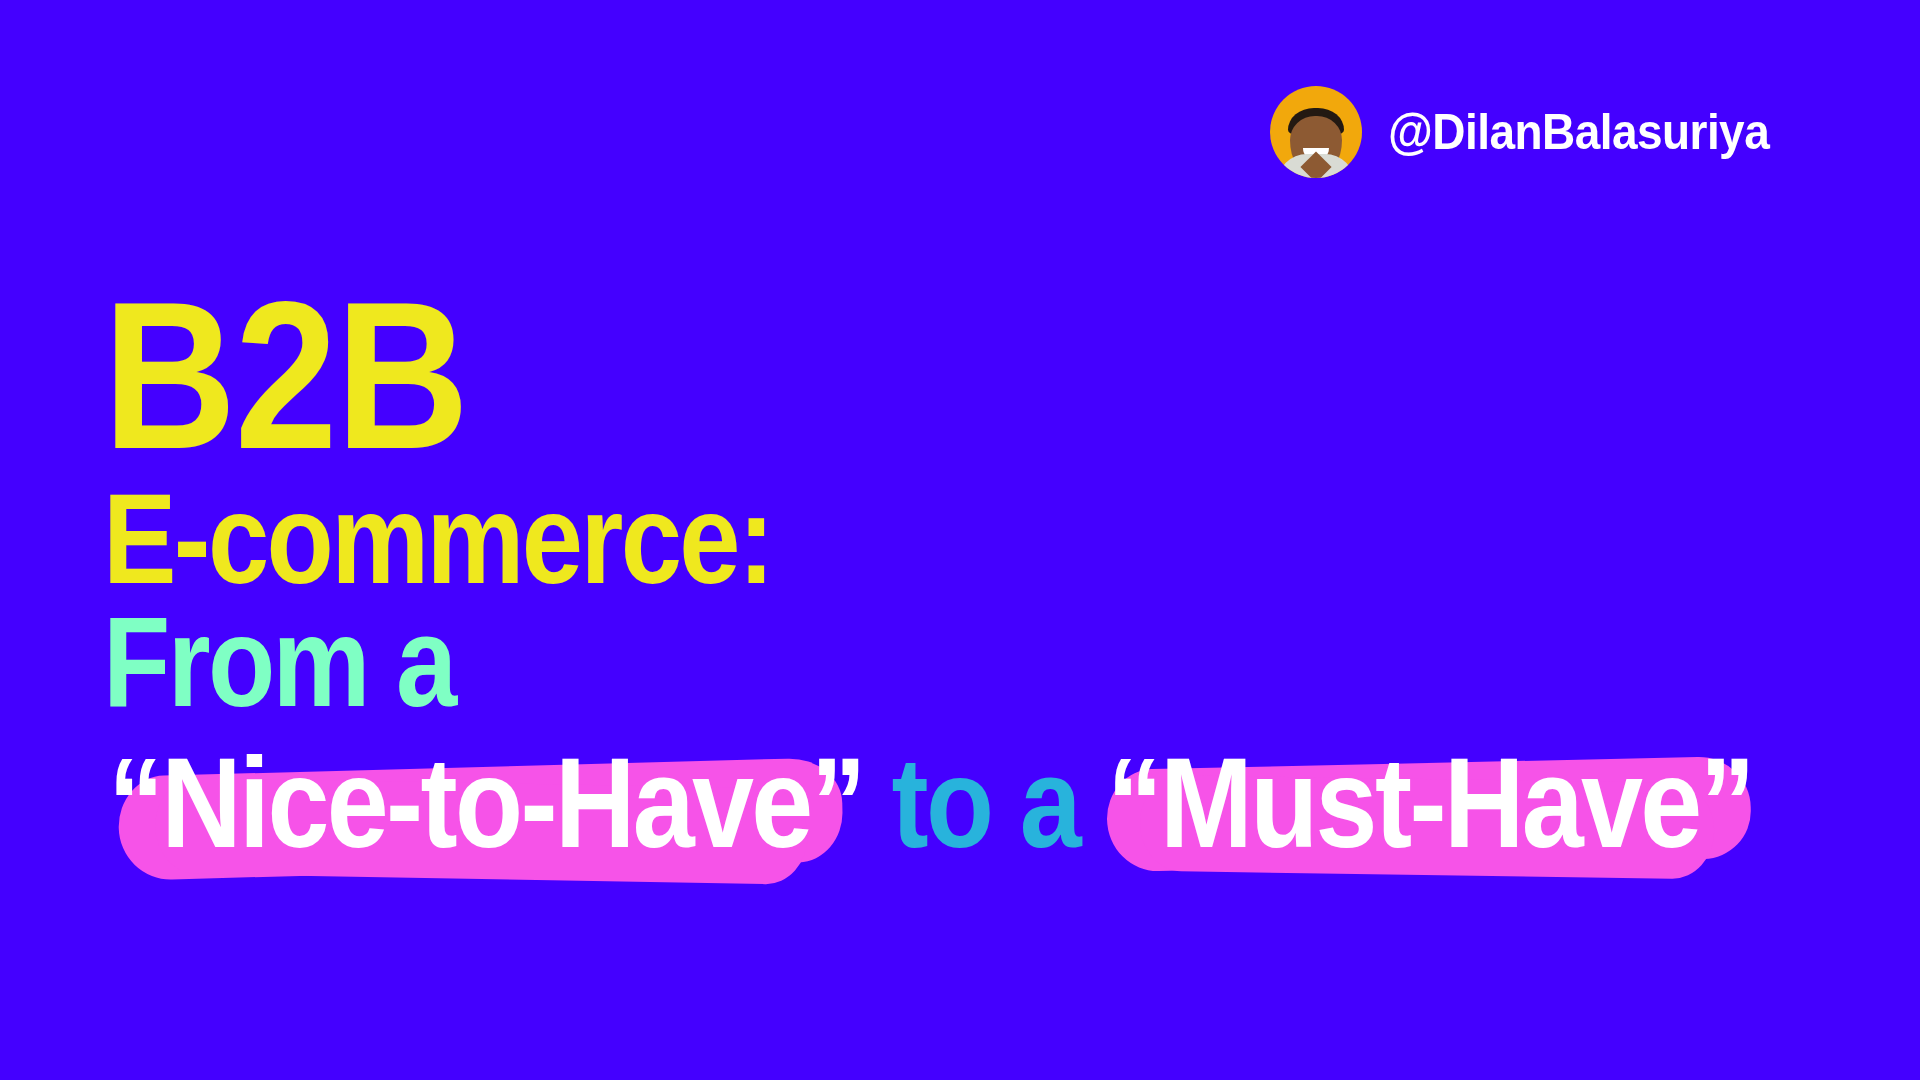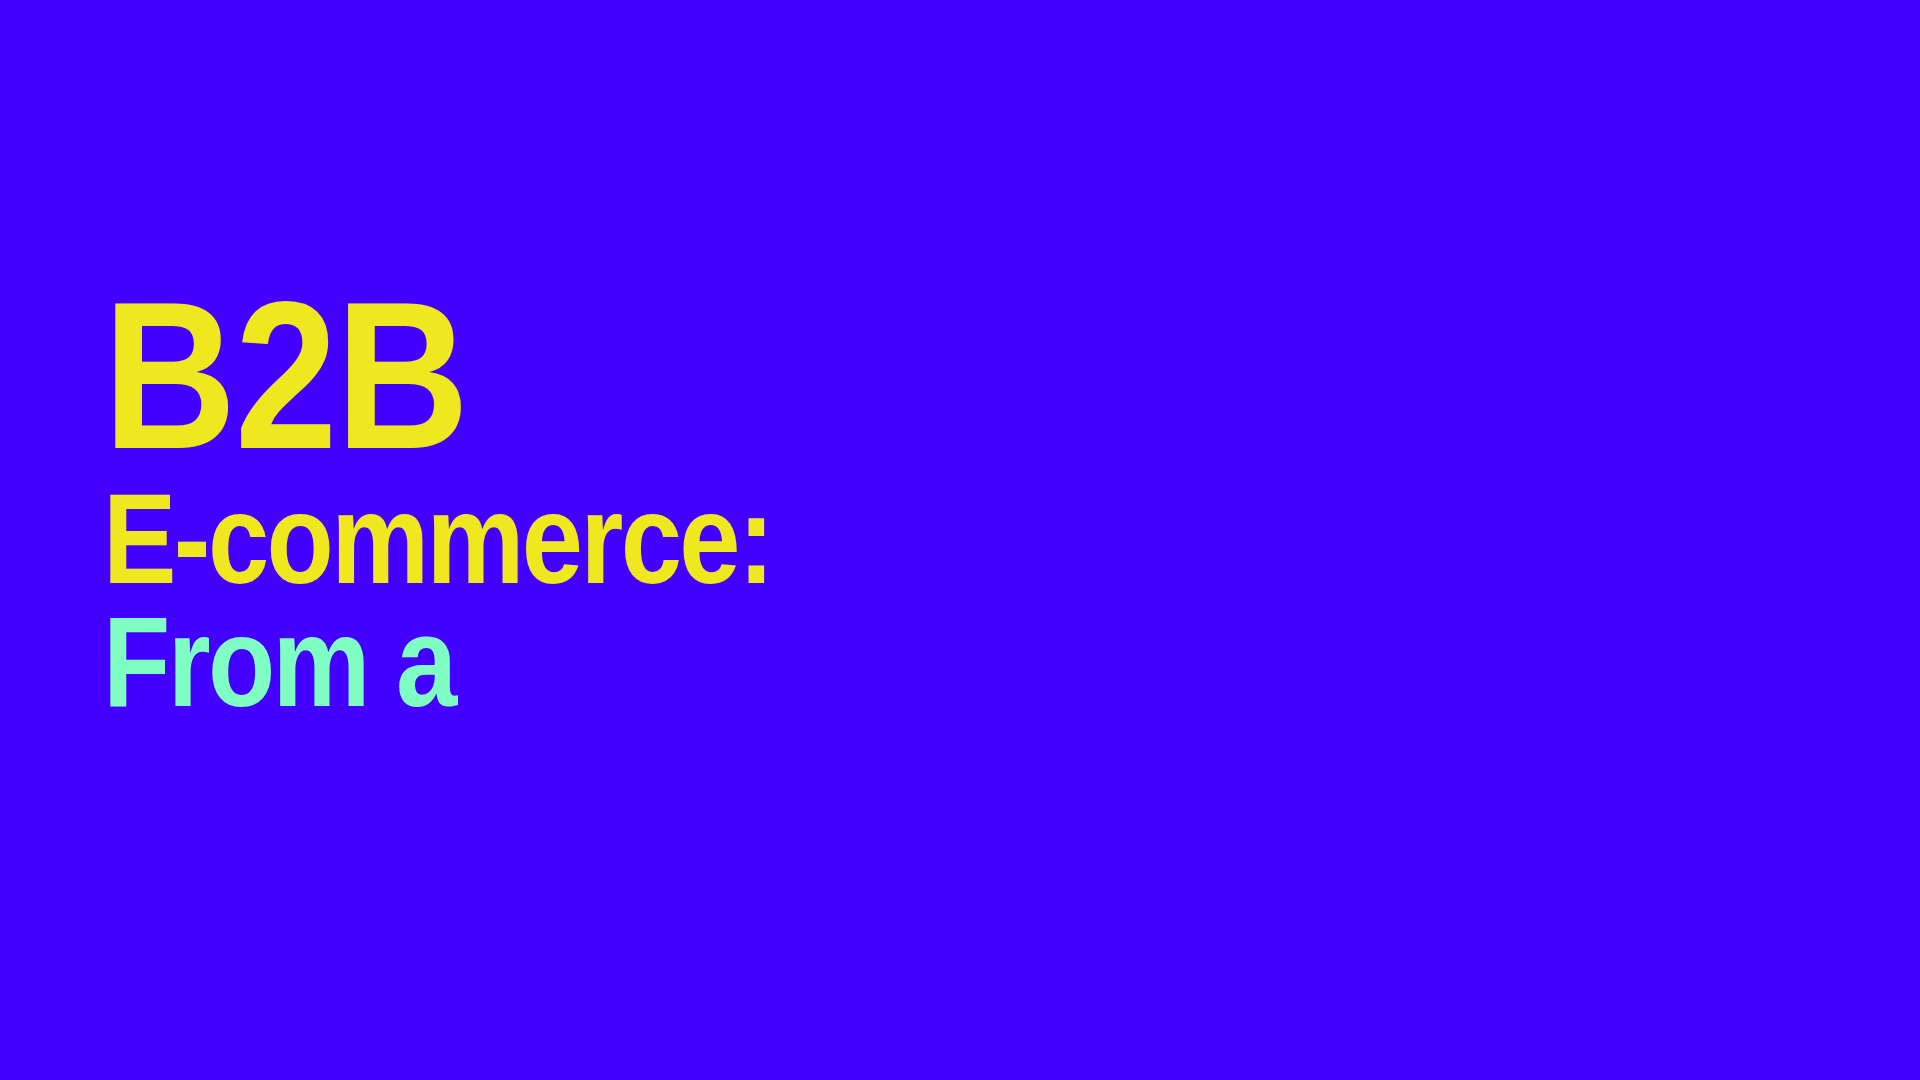--- a/index.html
+++ b/index.html
@@ -231,25 +231,54 @@
     padding: 0 26px;
     position: relative;
     z-index: 2;
   }
 </style>
 </head>
 <body>
 
 <div id="slide" style="background: rgb(68, 0, 255);">
 
+  <div class="author-block">
+    <div class="avatar" style="background: rgb(242, 168, 12);">
+      <div class="av-hair"></div>
+      <div class="av-face"></div>
+      <div class="av-smile"></div>
+      <div class="av-body"></div>
+      <div class="av-collar"></div>
+    </div>
+    <div class="handle" style="color: rgb(255, 255, 255);">@DilanBalasuriya</div>
+  </div>
 
   <div class="headline">
 
     <div class="hl-line line-b2b" style="color: rgb(239, 232, 30);">B2B</div>
 
     <div class="hl-line line-ecom" style="color: rgb(239, 232, 30);">E-commerce:</div>
 
     <div class="hl-line line-from" style="color: rgb(127, 255, 196);">From a</div>
 
+    <div class="line-final">
+      <div class="final-inner">
+
+        <span class="chip chip-nice">
+          <span class="chip-hl" style="background: rgb(246, 83, 232);"></span>
+          <span class="chip-hl chip-hl-2" style="background: rgb(246, 83, 232);"></span>
+          <span class="chip-text" style="color: rgb(255, 255, 255);">“</span><span class="chip-text" style="color: rgb(255, 255, 255);">Nice-to-Have</span><span class="chip-text" style="color: rgb(255, 255, 255);">”</span>
+        </span>
+
+        <span class="connector" style="color: rgb(40, 179, 220);">to a</span>
+
+        <span class="chip chip-must">
+          <span class="chip-hl" style="background: rgb(246, 83, 232);"></span>
+          <span class="chip-hl chip-hl-2" style="background: rgb(246, 83, 232);"></span>
+          <span class="chip-text" style="color: rgb(255, 255, 255);">“</span><span class="chip-text" style="color: rgb(255, 255, 255);">Must-Have</span><span class="chip-text" style="color: rgb(255, 255, 255);">”</span>
+        </span>
+
+      </div>
+    </div>
 
   </div>
 
 </div>
 
 </body></html>

